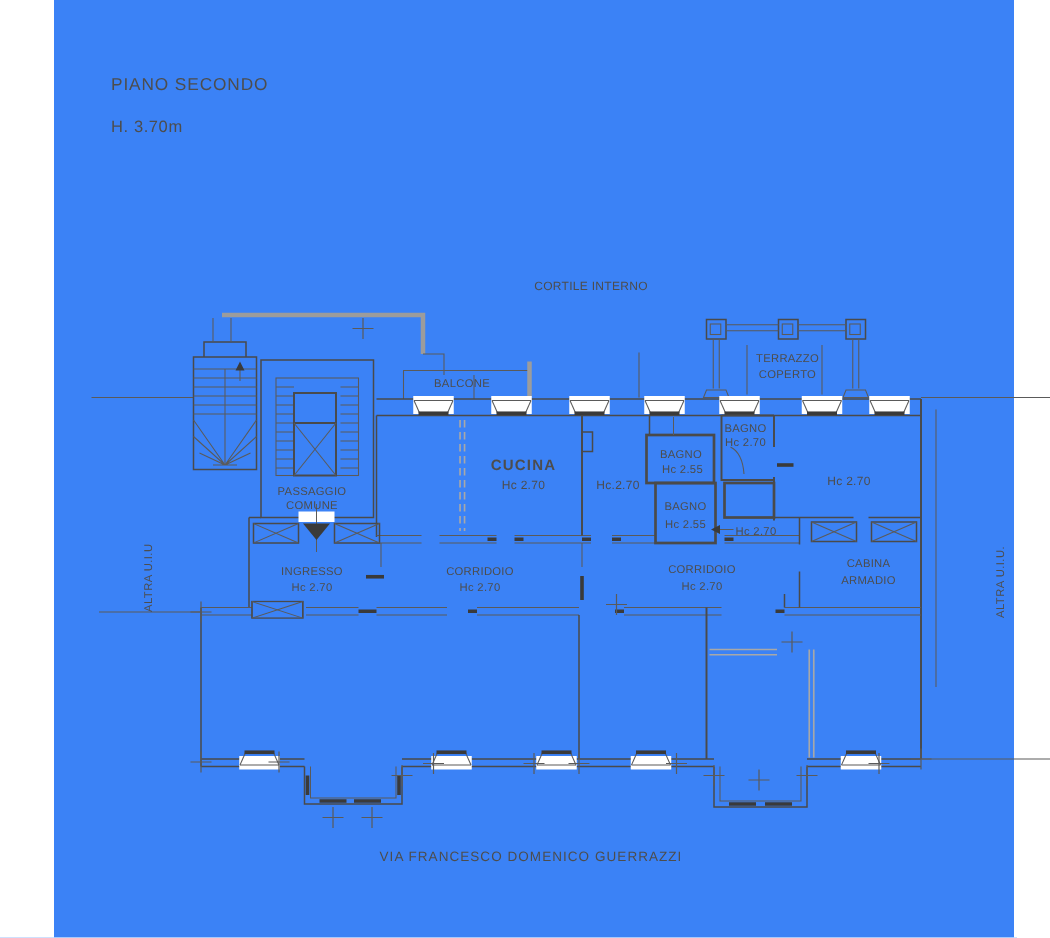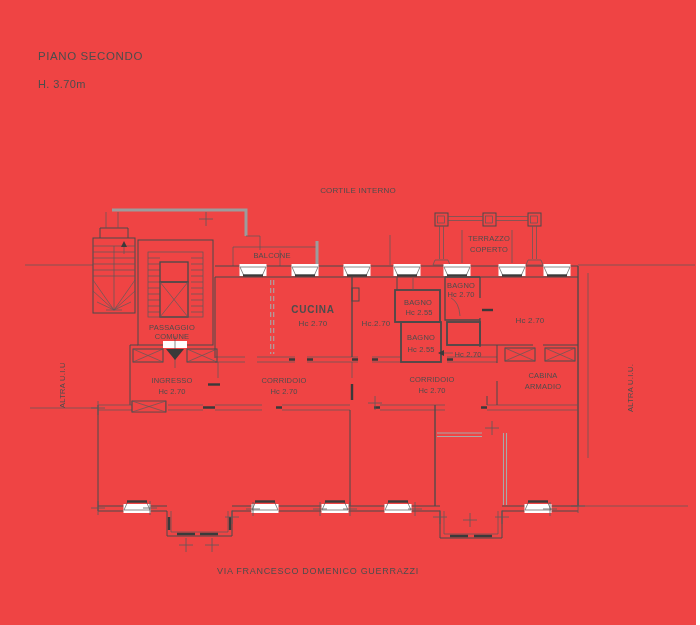--- a/index.html
+++ b/index.html
@@ -1,16 +1,16 @@
 <!DOCTYPE html>
 <html><head>
 <meta charset="utf-8">
 <style>
   html,body{margin:0;padding:0;background:#ffffff;}
-  .page{width:696px;height:625px;background:#ef4444;position:relative;font-family:"Liberation Sans",sans-serif;}
+  .page{width:640px;height:625px;background:#3b82f6;position:relative;font-family:"Liberation Sans",sans-serif;margin-left:36px;}
   svg{display:block;}
   svg text{fill:#4d4d4d;font-family:"Liberation Sans",sans-serif;}
   .t-title{font-size:11.5px;letter-spacing:.6px;}
   .t-sub{font-size:11px;letter-spacing:.4px;}
   .lbl{font-size:8px;letter-spacing:.2px;text-anchor:middle;}
   .lbl-s{font-size:7.5px;letter-spacing:.2px;text-anchor:middle;}
   .lbl-b{font-size:10px;font-weight:bold;letter-spacing:.8px;text-anchor:middle;}
   .t-street{font-size:9px;letter-spacing:.7px;text-anchor:middle;}
   .t-vert{font-size:7.5px;letter-spacing:.3px;}
   .w{stroke:#4a4a4a;stroke-width:1;fill:none;}

